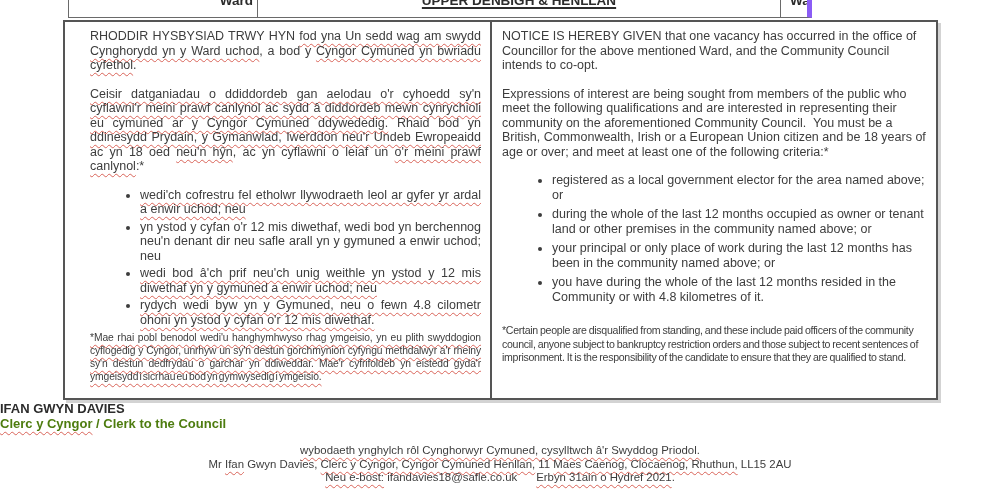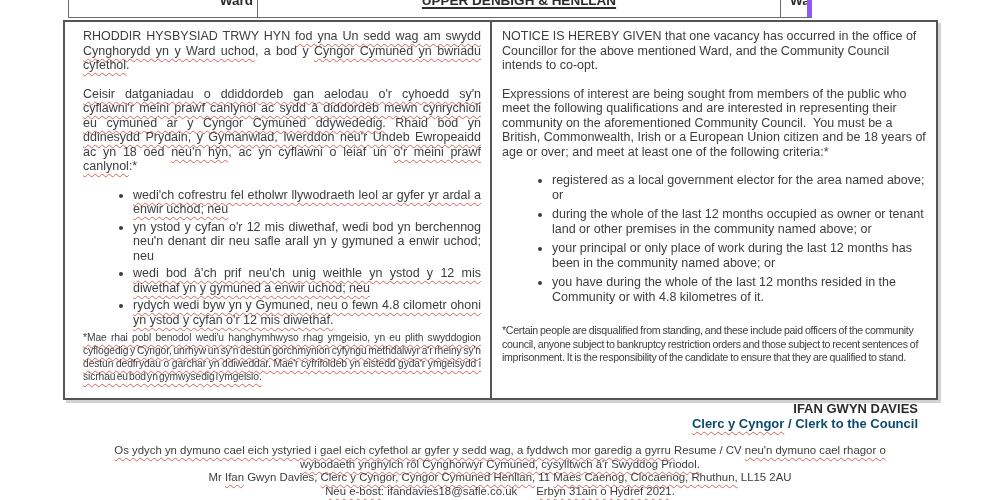--- a/index.html
+++ b/index.html
@@ -31,21 +31,21 @@
   .hc2 .htext{text-decoration:underline;text-decoration-thickness:1.5px;text-underline-offset:2px;}
 
   
   .main-box{
     position:absolute;left:63px;top:20px;width:875px;height:380px;
     box-sizing:border-box;border:2px solid #555555;
     display:flex;background:#fff;
     box-shadow:3px 3px 0 rgba(175,175,175,0.55);
   }
   .col{box-sizing:border-box;font-size:12.5px;line-height:14.5px;}
-  .col-left{width:427px;border-right:2px solid #555555;padding:7px 9px 0 18px;}
+  .col-left{width:427px;border-right:2px solid #555555;padding:7px 9px 0 25px;}
   .col-right{flex:1;padding:7px 7px 15px 10px;}
   .col p{margin:0 0 14px 0;}
   .jt{text-align:justify;}
   .pre{white-space:pre-wrap;}
   .col ul{margin:0;padding-left:50px;}
   .col-left li{margin-bottom:3px;text-align:justify;}
   .col-right li{margin-bottom:5px;}
   .footnote-left{
     margin-top:4px;font-size:10.3px;line-height:13px;
     letter-spacing:-0.1px;word-spacing:-1.6px;text-align:justify;
@@ -58,23 +58,23 @@
   
   .wavy{
     text-decoration-line:underline;
     text-decoration-style:wavy;
     text-decoration-color:#d96459;
     text-decoration-thickness:1px;
     text-underline-offset:2.5px;
   }
 
   
-  .signature{position:absolute;top:401px;left:0;width:888px;text-align:right;padding-left:30px;}
+  .signature{position:absolute;top:401px;left:0;width:888px;text-align:left;}
   .sig-name{font-weight:bold;font-size:13px;line-height:15px;color:#2c2c2c;}
-  .sig-role{font-weight:bold;font-size:13px;line-height:15px;color:#0c4a6e;}
+  .sig-role{font-weight:bold;font-size:13px;line-height:15px;color:#4d7c0f;}
 
   
   .footer{position:absolute;top:444px;left:0;width:1000px;text-align:center;}
   .fline{font-size:11.4px;line-height:13.6px;white-space:pre-wrap;}
 </style>
 </head>
 <body>
 
 <div class="page">
 
@@ -117,19 +117,18 @@
     </div>
 
   </div>
 
   <div class="signature">
     <div class="sig-name">IFAN GWYN DAVIES</div>
     <div class="sig-role"><span class="wavy">Clerc y Cyngor</span><span> / Clerk to the Council</span></div>
   </div>
 
   <div class="footer">
-    <div class="fline"><span class="wavy">Os ydych yn dymuno cael eich ystyried i gael eich cyfethol ar gyfer y sedd wag, a fyddwch mor garedig a gyrru </span><span>Resume / CV </span><span class="wavy">neu'n dymuno cael rhagor o</span></div>
     <div class="fline"><span class="wavy">wybodaeth ynghylch rôl Cynghorwyr Cymuned, cysylltwch â'r Swyddog Priodol.</span></div>
     <div class="fline"><span>Mr </span><span class="wavy">Ifan</span><span> Gwyn Davies, </span><span class="wavy">Clerc y Cyngor, Cyngor Cymuned Henllan,</span><span> 11 </span><span class="wavy">Maes Caenog, Clocaenog, Rhuthun,</span><span> LL15 2AU</span></div>
     <div class="fline"><span class="wavy">Neu e-bost:</span><span> ifandavies18@safle.co.uk      </span><span class="wavy">Erbyn 31ain o Hydref 2021</span><span>.</span></div>
   </div>
 
 </div>
 
 </body></html>

